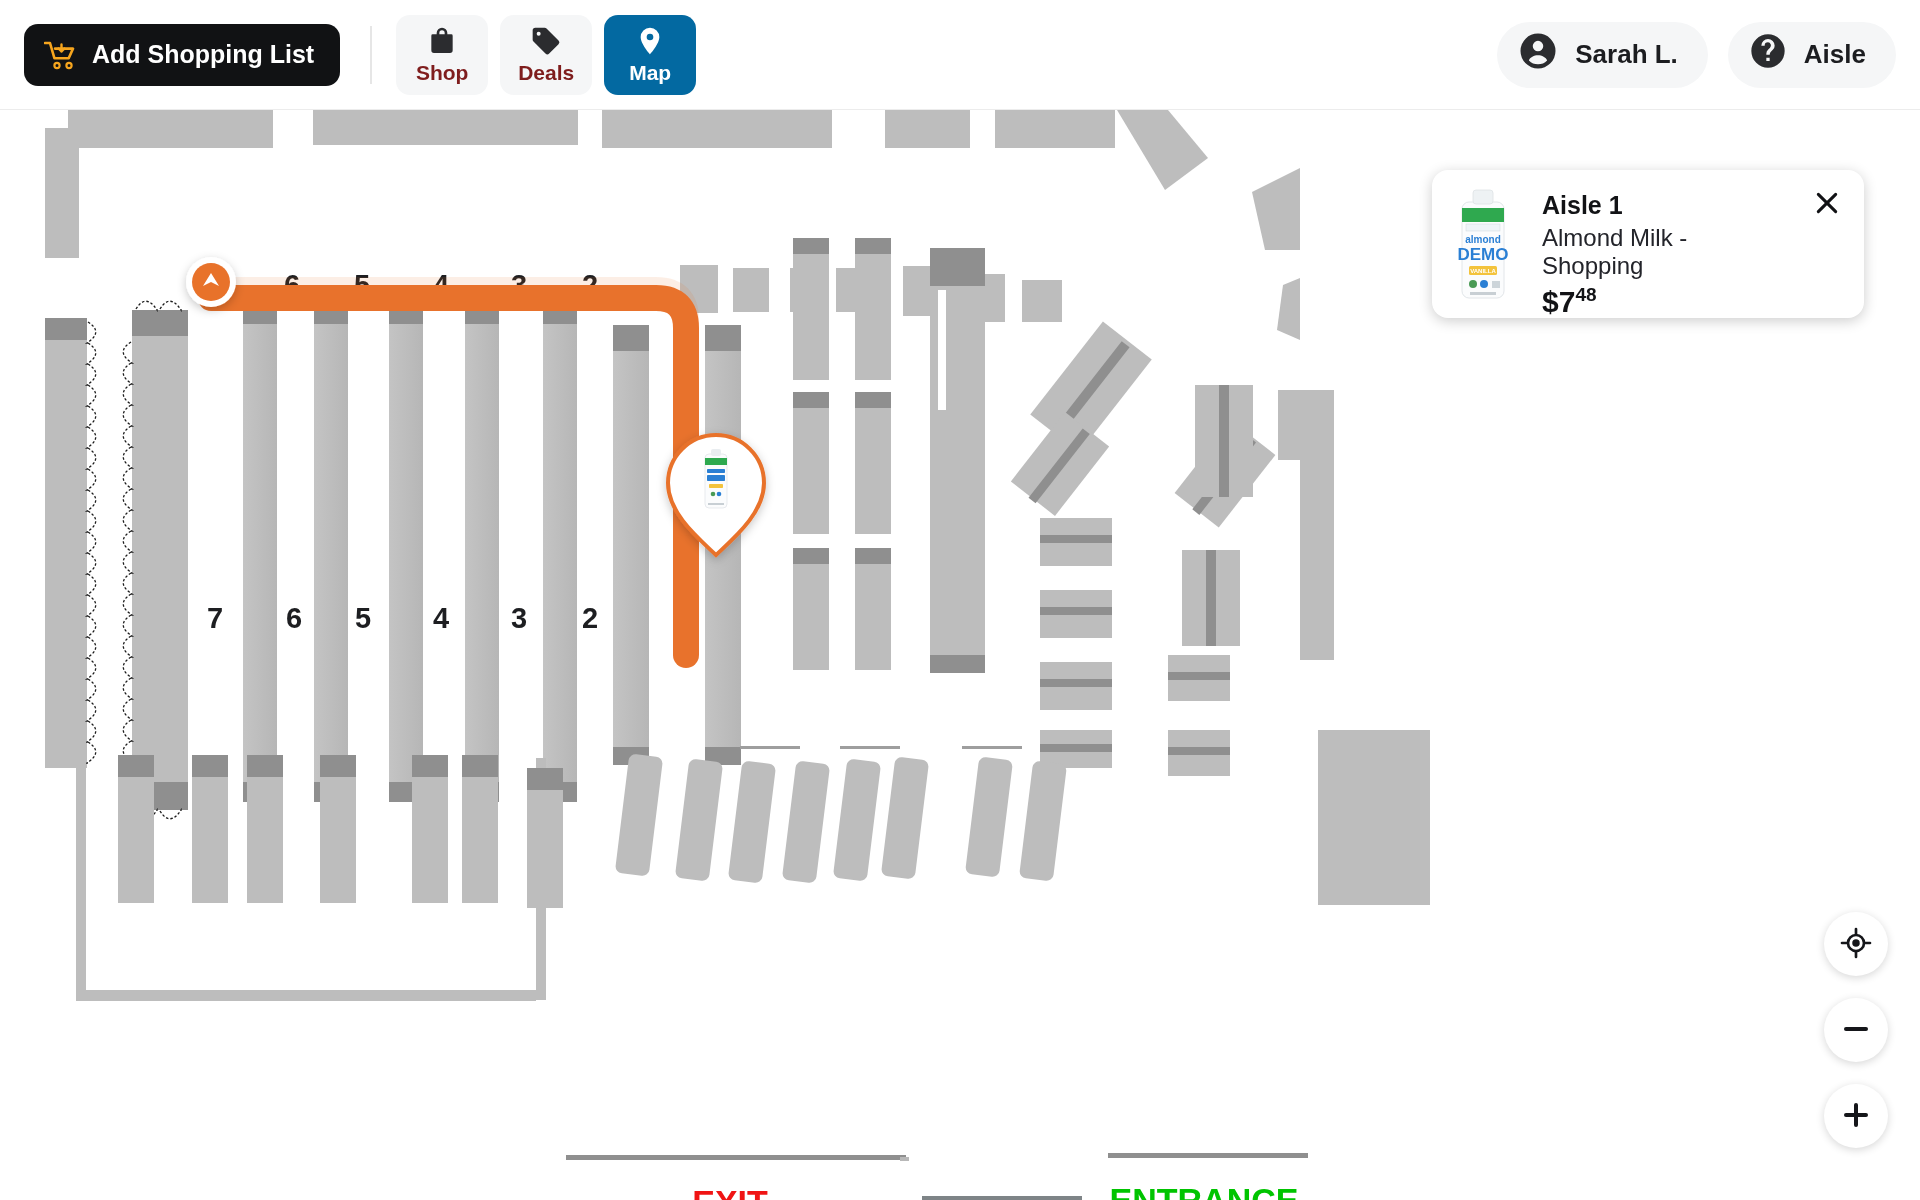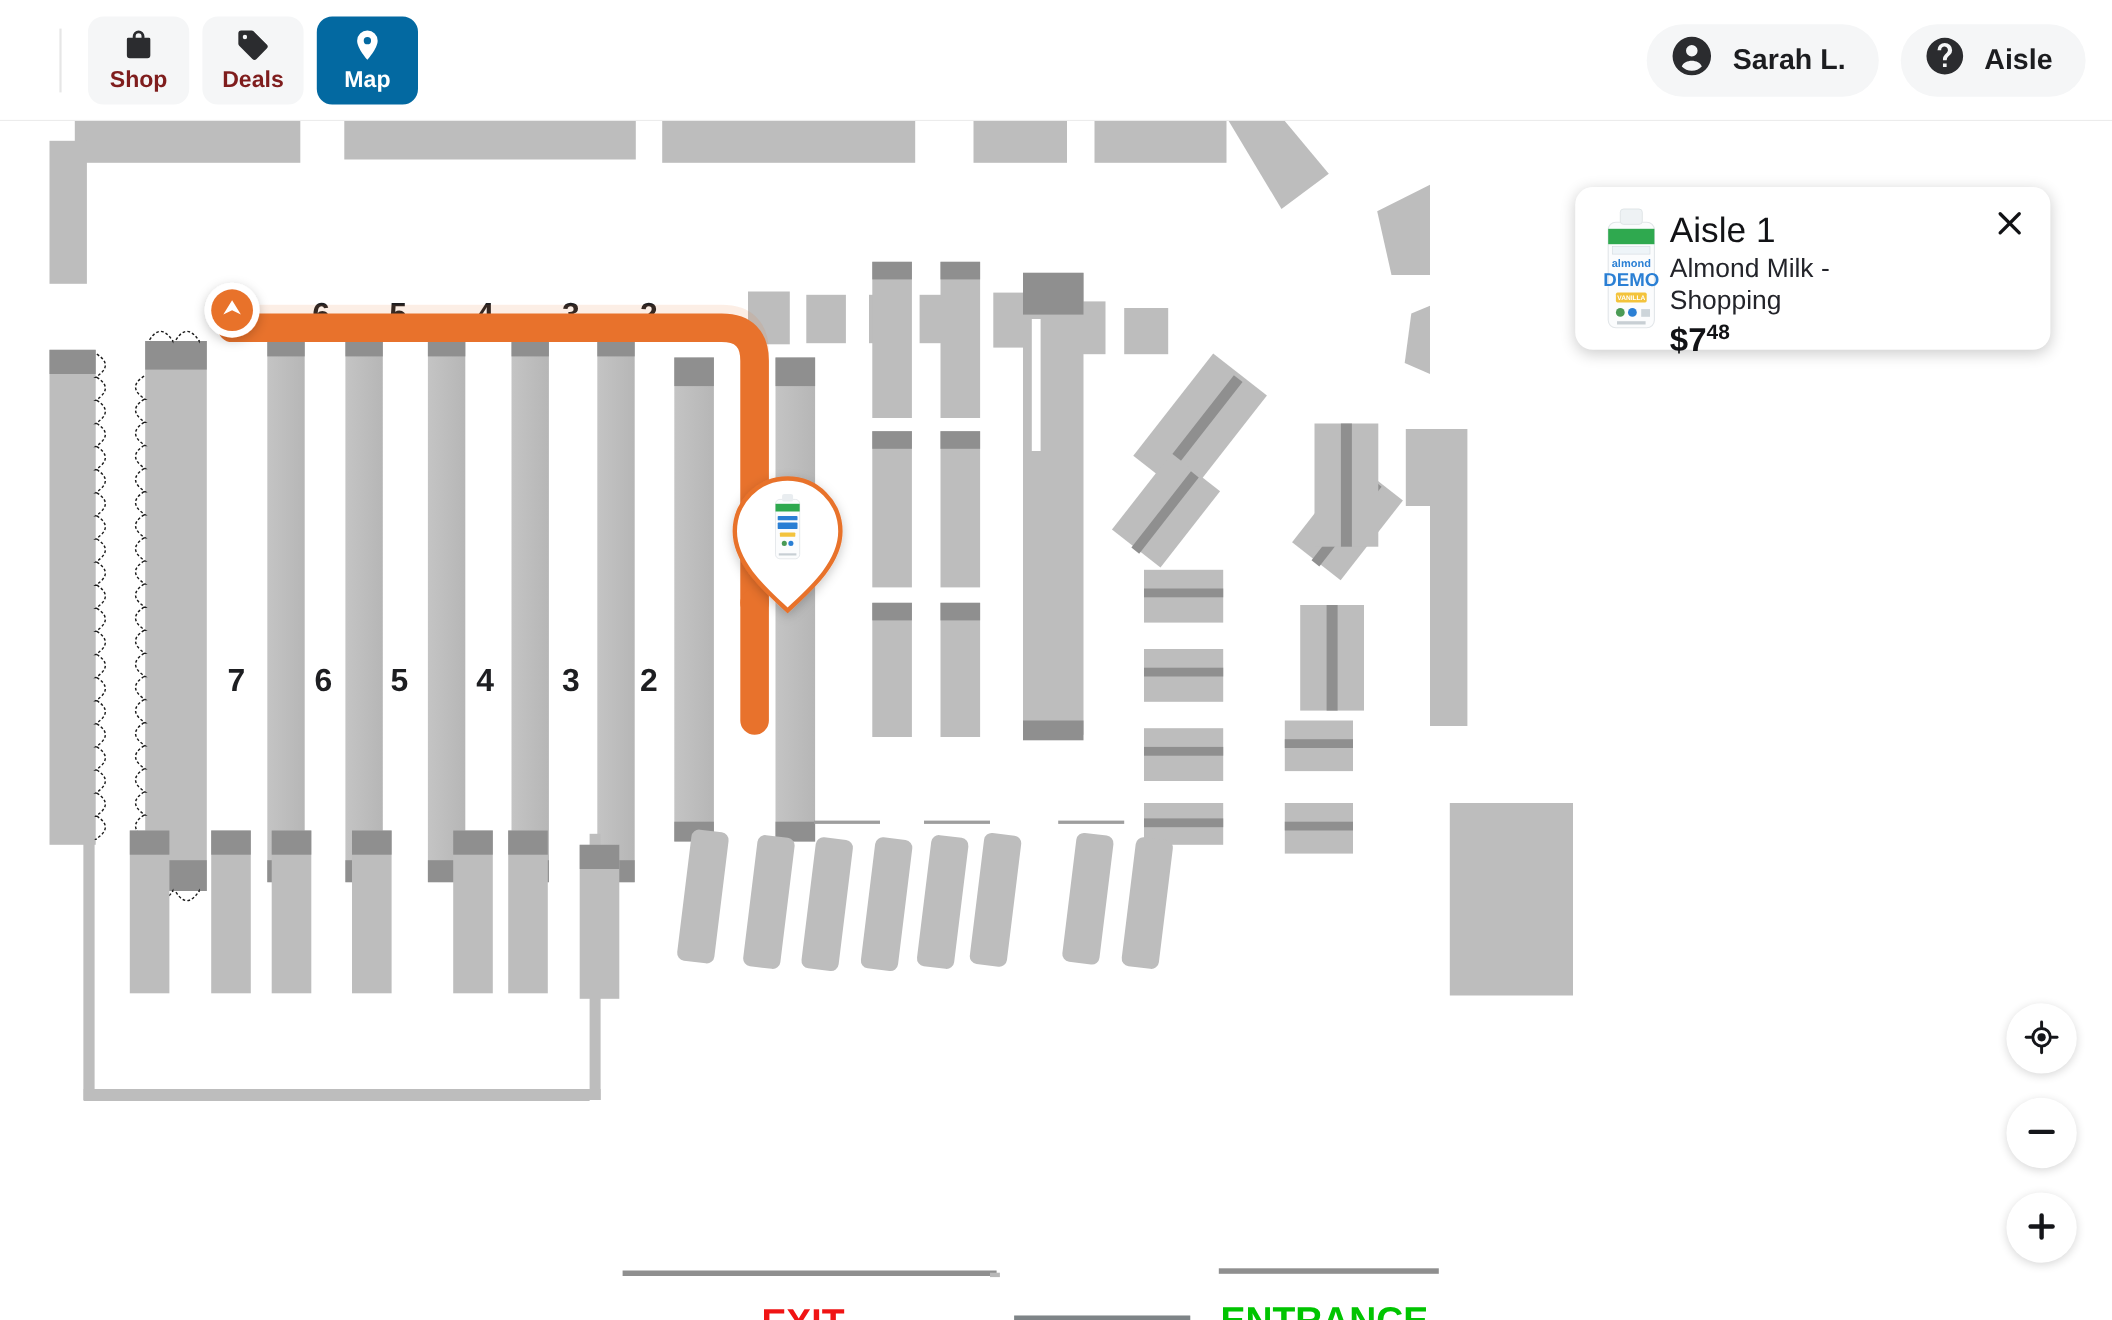--- a/index.html
+++ b/index.html
@@ -89,23 +89,23 @@
   
   #product-card {
     position: absolute; top: 170px; left: 1432px;
     width: 432px; height: 148px;
     background: #ffffff; border-radius: 16px;
     box-shadow: 0 3px 14px rgba(0,0,0,0.20);
     display: flex; align-items: flex-start;
     padding: 16px 14px 16px 20px;
     z-index: 40;
   }
-  .pc-thumb { width: 62px; height: 118px; flex: 0 0 auto; margin-right: 4px; }
+  .pc-thumb { width: 62px; height: 118px; flex: 0 0 auto; margin-right: 28px; }
   .pc-body { flex: 1; padding-top: 6px; }
-  .pc-aisle { font-size: 32px; font-weight: normal; color: #121316; line-height: 1.1; }
+  .pc-aisle { font-size: 25px; font-weight: bold; color: #121316; line-height: 1.1; }
   .pc-name {
     font-size: 24px; color: #23242a; line-height: 1.18;
     margin-top: 4px; max-width: 190px;
   }
   .pc-price { font-size: 30px; font-weight: bold; color: #121316; margin-top: 4px; }
   .pc-price .cents { font-size: 19px; vertical-align: super; font-weight: bold; }
   .pc-close {
     position: absolute; top: 16px; right: 20px;
     background: none; border: none; cursor: pointer;
     width: 34px; height: 34px; display: flex;
@@ -125,20 +125,31 @@
     display: flex; align-items: center; justify-content: center;
   }
 </style>
 </head>
 <body>
 
 <div id="app">
 
   <div id="header">
 
+    <button class="add-list-btn">
+      <span class="cart-icon">
+        <svg class="cart-icon" viewBox="0 0 34 30" fill="none" xmlns="http://www.w3.org/2000/svg">
+          <path d="M1 3h5l4.4 15.2h14.3L29 8.6H11" stroke="#F6A51E" stroke-width="2.6" stroke-linecap="round" stroke-linejoin="round"></path>
+          <path d="M17.5 4.5v7m0 0 3-3m-3 3-3-3" stroke="#F6A51E" stroke-width="2.4" stroke-linecap="round" stroke-linejoin="round"></path>
+          <circle cx="13" cy="25.5" r="2.6" stroke="#F6A51E" stroke-width="2.2"></circle>
+          <circle cx="25" cy="25.5" r="2.6" stroke="#F6A51E" stroke-width="2.2"></circle>
+        </svg>
+      </span>
+      <span>Add Shopping List</span>
+    </button>
 
     <div class="hdr-divider"></div>
 
     <div class="nav-group">
 
       <button class="nav-btn">
         <span>
           <svg width="32" height="32" viewBox="0 0 24 24" fill="#2b2c2f">
             <path d="M19 7h-3V6a4 4 0 0 0-8 0v1H5a1 1 0 0 0-1 1v11a2 2 0 0 0 2 2h12a2 2 0 0 0 2-2V8a1 1 0 0 0-1-1zm-9-1a2 2 0 0 1 4 0v1h-4V6z"></path>
           </svg>

